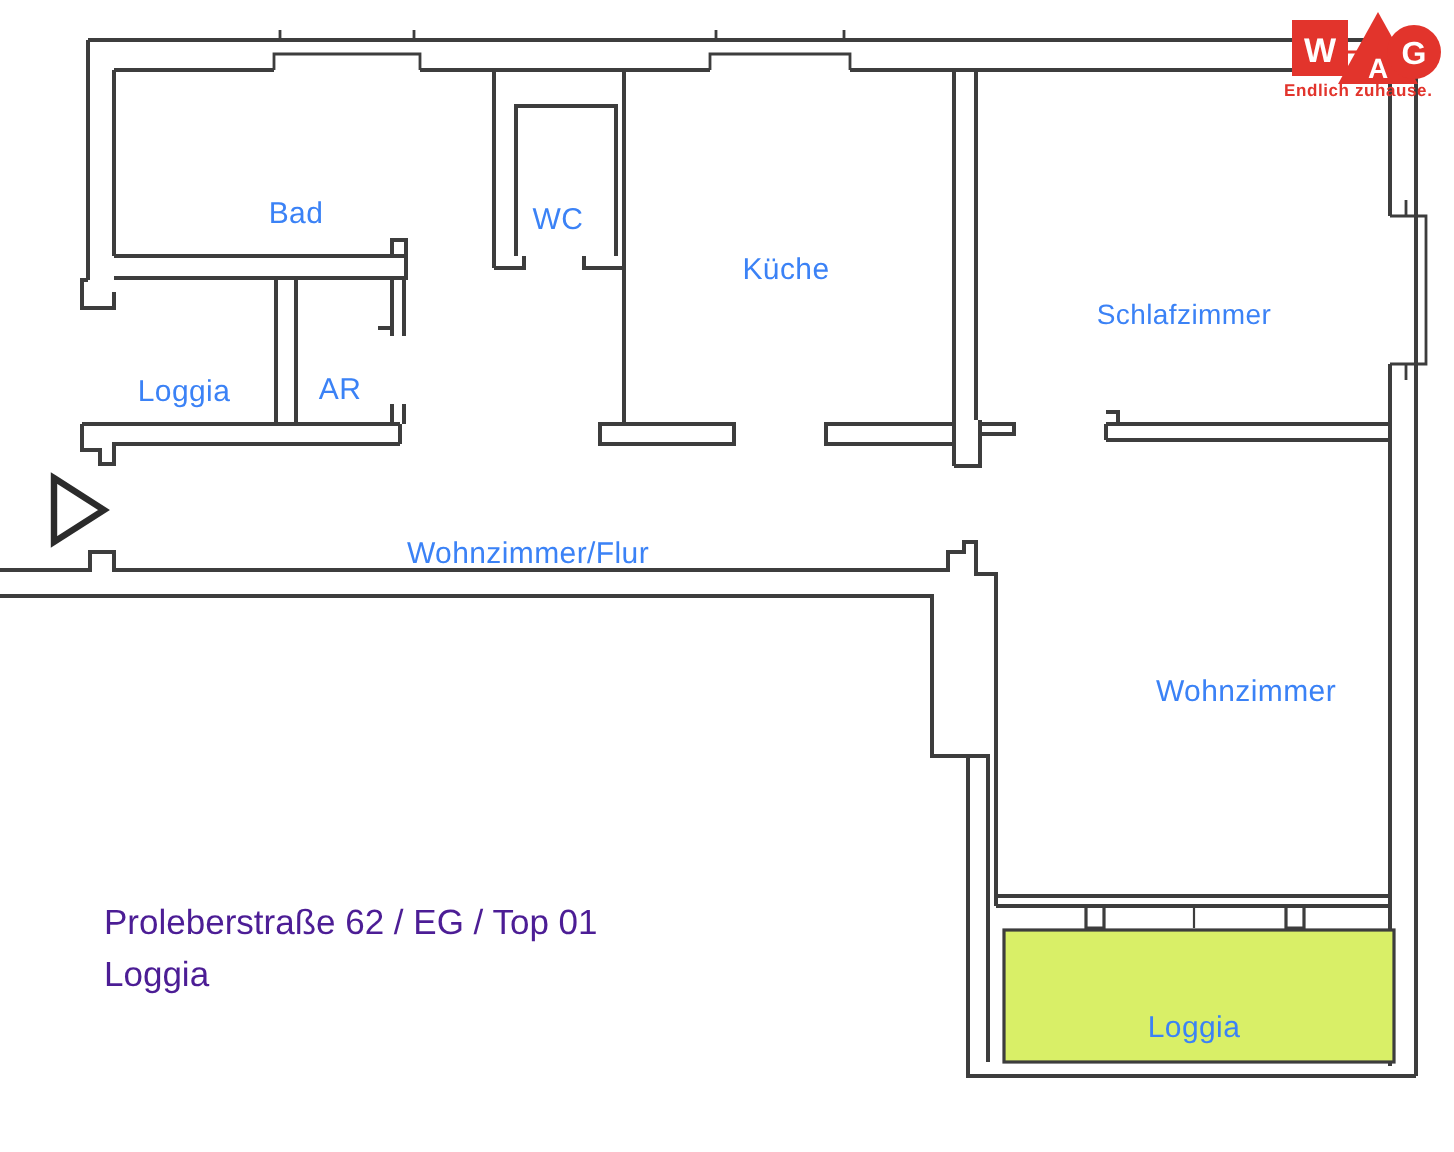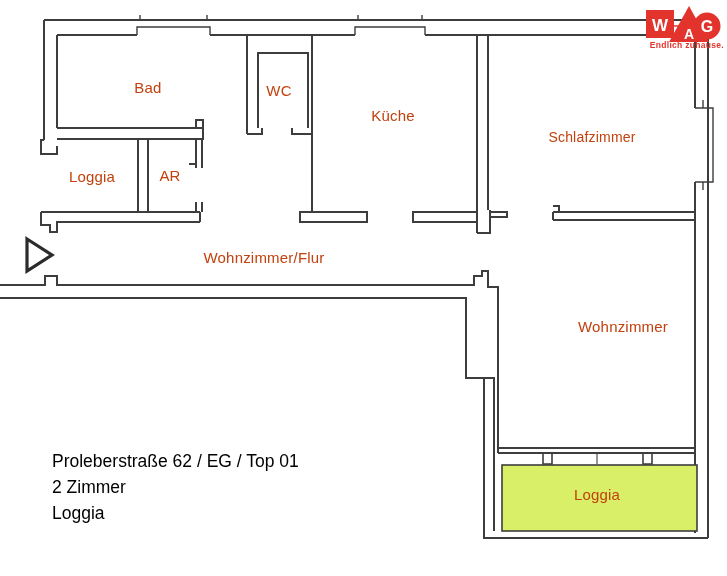--- a/index.html
+++ b/index.html
@@ -3,30 +3,30 @@
 <meta charset="utf-8">
 <style>
   html,body{margin:0;padding:0;background:#fff;}
   .canvas{
     position:relative;width:727px;height:576px;background:#fff;
     font-family:"Liberation Sans",sans-serif;overflow:hidden;
   }
   .plan-svg{position:absolute;left:0;top:0;}
   .room-label{
     position:absolute;transform:translate(-50%,-50%);
-    color:#c2410c;font-size:15px;white-space:nowrap;letter-spacing:.2px;
+    color:#3b82f6;font-size:15px;white-space:nowrap;letter-spacing:.2px;margin-top:20px;
   }
   .address{
-    position:absolute;left:52px;top:448px;color:#000000;
+    position:absolute;left:52px;top:448px;color:#4c1d95;
     font-size:17.5px;line-height:26px;
   }
   .logo{position:absolute;left:642px;top:2px;width:84px;height:50px;}
   .logo-svg{position:absolute;left:0;top:0;}
   .logo-tagline{
-    position:absolute;left:0;top:38px;width:82px;text-align:right;
+    position:absolute;left:0;top:38px;width:82px;text-align:left;
     color:#e2342c;font-size:8.5px;font-weight:bold;letter-spacing:.3px;
     white-space:nowrap;
   }
   .loggia-rect{fill:#d9ef67;}
 </style>
 </head>
 <body>
 
 <div class="canvas">
 
@@ -137,21 +137,20 @@
   <div class="room-label" style="left:393px;top:115px">Küche</div>
   <div class="room-label" style="left:592px;top:137px;font-size:14px">Schlafzimmer</div>
   <div class="room-label" style="left:92px;top:176px">Loggia</div>
   <div class="room-label" style="left:170px;top:175px">AR</div>
   <div class="room-label" style="left:264px;top:257px">Wohnzimmer/Flur</div>
   <div class="room-label" style="left:623px;top:326px">Wohnzimmer</div>
   <div class="room-label" style="left:597px;top:494px">Loggia</div>
 
   <div class="address">
     <div>Proleberstraße 62 / EG / Top 01</div>
-    <div>2 Zimmer</div>
     <div>Loggia</div>
   </div>
 
   <div class="logo">
     <svg class="logo-svg" width="84" height="50" viewBox="0 0 84 50">
       <line x1="18" y1="24" x2="66" y2="24" stroke="#e2342c" stroke-width="1.4"></line>
       <rect x="4" y="8" width="28" height="28" fill="#e2342c"></rect>
       <polygon points="47,4 27,40 67,40" fill="#e2342c"></polygon>
       <circle cx="65" cy="24" r="13.5" fill="#e2342c"></circle>
       <text x="18" y="29" text-anchor="middle" fill="#ffffff" font-family="Liberation Sans, sans-serif" font-size="17" font-weight="bold">W</text>

